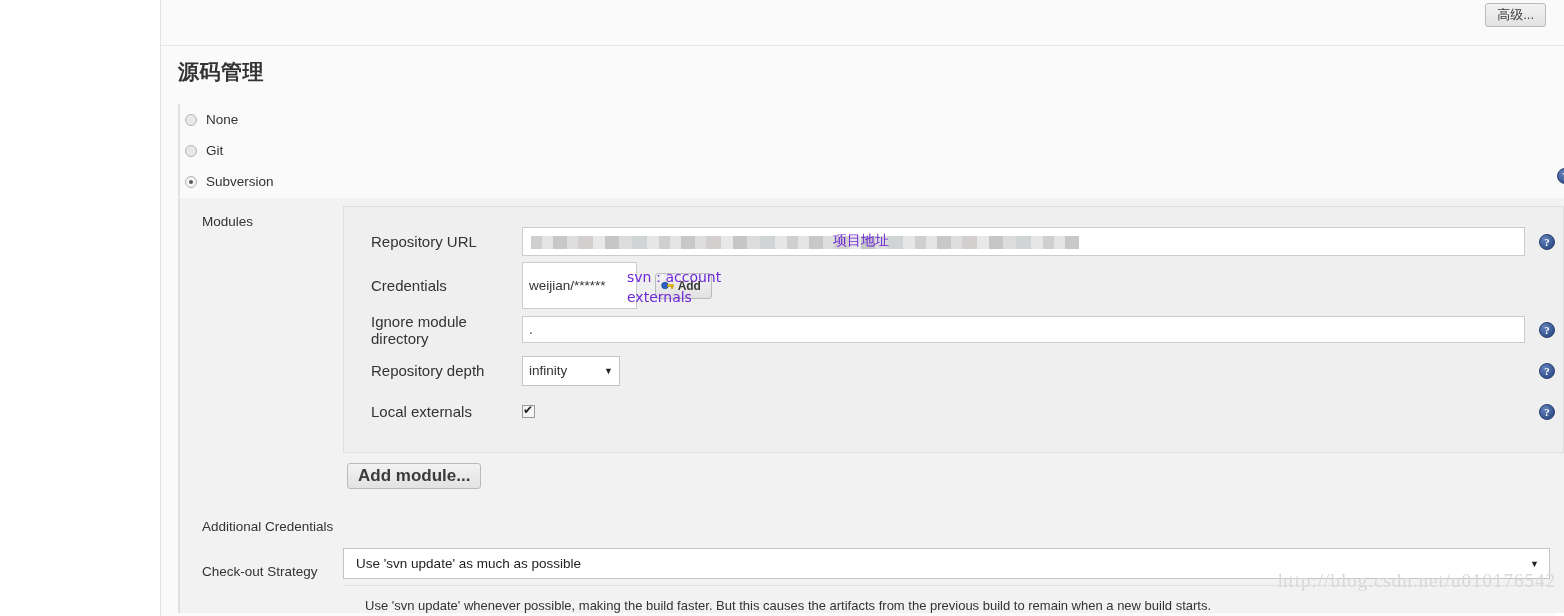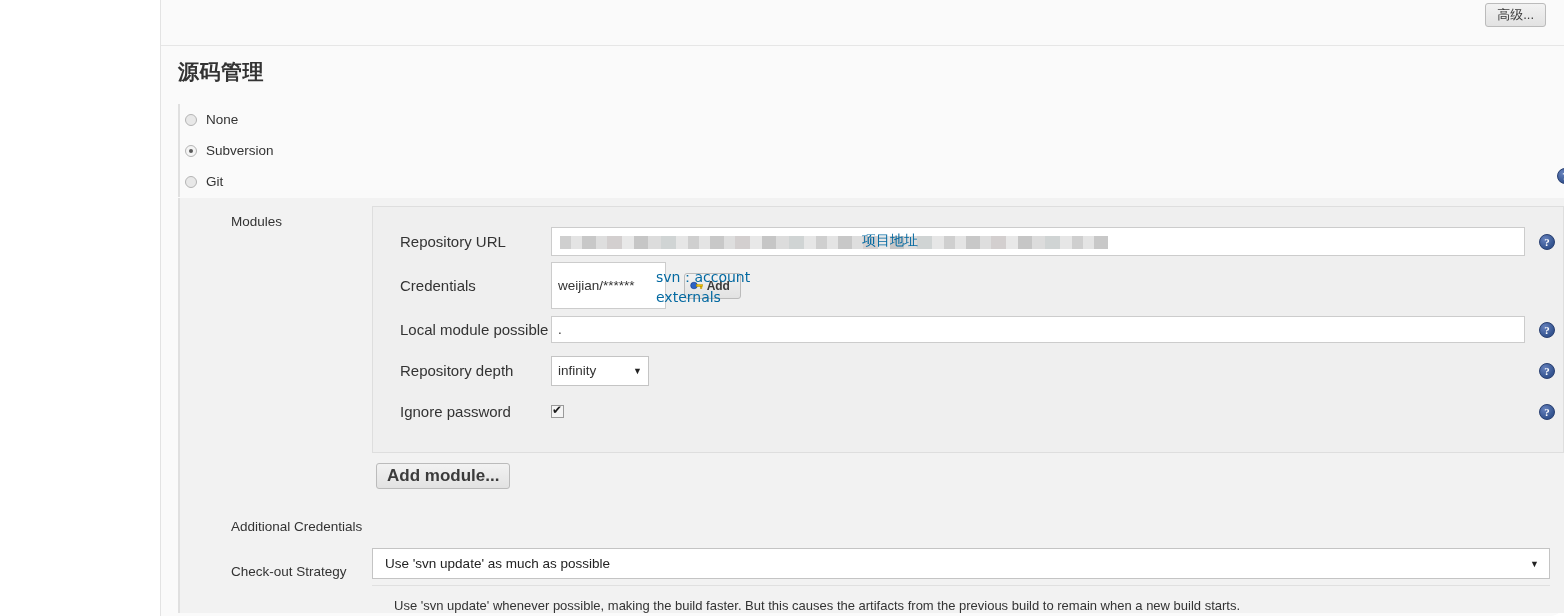--- a/index.html
+++ b/index.html
@@ -115,21 +115,20 @@
   }
 
   
   #scm-body {
     position: absolute;
     left: 178px; top: 198px;
     width: 1386px;
     background: #f2f2f2;
     border-left: 2px solid #e0e0e0;
     box-sizing: border-box;
-    padding-left: 29px;
   }
 
   .prop-row {
     display: flex;
     align-items: flex-start;
   }
   .prop-label {
     width: 163px;
     flex: 0 0 163px;
     padding: 16px 0 0 22px;
@@ -224,21 +223,21 @@
         #dedede 36px, #dedede 47px,
         #d3cfcf 47px, #d3cfcf 62px,
         #e8e8e8 62px, #e8e8e8 74px,
         #c6c6c6 74px, #c6c6c6 88px,
         #dcdcdc 88px, #dcdcdc 101px,
         #d0d4d4 101px, #d0d4d4 116px,
         #e6e6e6 116px, #e6e6e6 128px);
     filter: blur(0.4px);
   }
   .annot {
-    color: #0369a1;
+    color: #6d28d9;
     font-size: 14px;
     font-family: "DejaVu Sans", sans-serif;
     pointer-events: none;
     white-space: nowrap;
   }
   #annot-repo {
     position: absolute;
     left: 310px; top: 4px;
     z-index: 4;
   }
@@ -370,26 +369,26 @@
   </div>
 
   <div id="section-title">源码管理</div>
 
   <div id="scm-radios">
     <div class="radio-row">
       <span class="radio"></span>
       <span class="radio-label">None</span>
     </div>
     <div class="radio-row">
+      <span class="radio"></span>
+      <span class="radio-label">Git</span>
+    </div>
+    <div class="radio-row">
       <span class="radio checked"></span>
       <span class="radio-label">Subversion</span>
-    </div>
-    <div class="radio-row">
-      <span class="radio"></span>
-      <span class="radio-label">Git</span>
     </div>
   </div>
 
   <div class="help-icon" id="radio-help">?</div>
 
   <div id="scm-body">
 
     <div class="prop-row">
       <div class="prop-label">Modules</div>
       <div class="prop-content">
@@ -422,40 +421,40 @@
                 </button>
                 <span class="annot" id="annot-cred">
                   <span>svn：account</span><br>
                   <span>externals</span>
                 </span>
               </div>
             </div>
           </div>
 
           <div class="field-row">
-            <div class="field-label">Local module possible</div>
+            <div class="field-label">Ignore module directory</div>
             <div class="field-input-wrap">
               <input class="txt txt-full" type="text" value="." style="">
               <div class="help-icon">?</div>
             </div>
           </div>
 
           <div class="field-row">
             <div class="field-label">Repository depth</div>
             <div class="field-input-wrap">
               <div class="sel" id="depth-select">
                 <span>infinity</span>
                 <span class="caret">▼</span>
               </div>
               <div class="help-icon" style="margin-left:auto;">?</div>
             </div>
           </div>
 
           <div class="field-row">
-            <div class="field-label">Ignore password</div>
+            <div class="field-label">Local externals</div>
             <div class="field-input-wrap">
               <span class="chk checked"></span>
               <div class="help-icon" style="margin-left:auto;">?</div>
             </div>
           </div>
 
         </div>
 
         <button class="btn" id="add-module-btn">Add module...</button>
       </div>
@@ -472,14 +471,15 @@
           <span>Use 'svn update' as much as possible</span>
           <span class="caret">▼</span>
         </div>
         <div id="desc-divider"></div>
         <div id="checkout-desc">Use 'svn update' whenever possible, making the build faster. But this causes the artifacts from the previous build to remain when a new build starts.</div>
       </div>
     </div>
 
   </div>
 
+  <div id="watermark">http://blog.csdn.net/u010176542</div>
 
 </div>
 
 </body></html>

